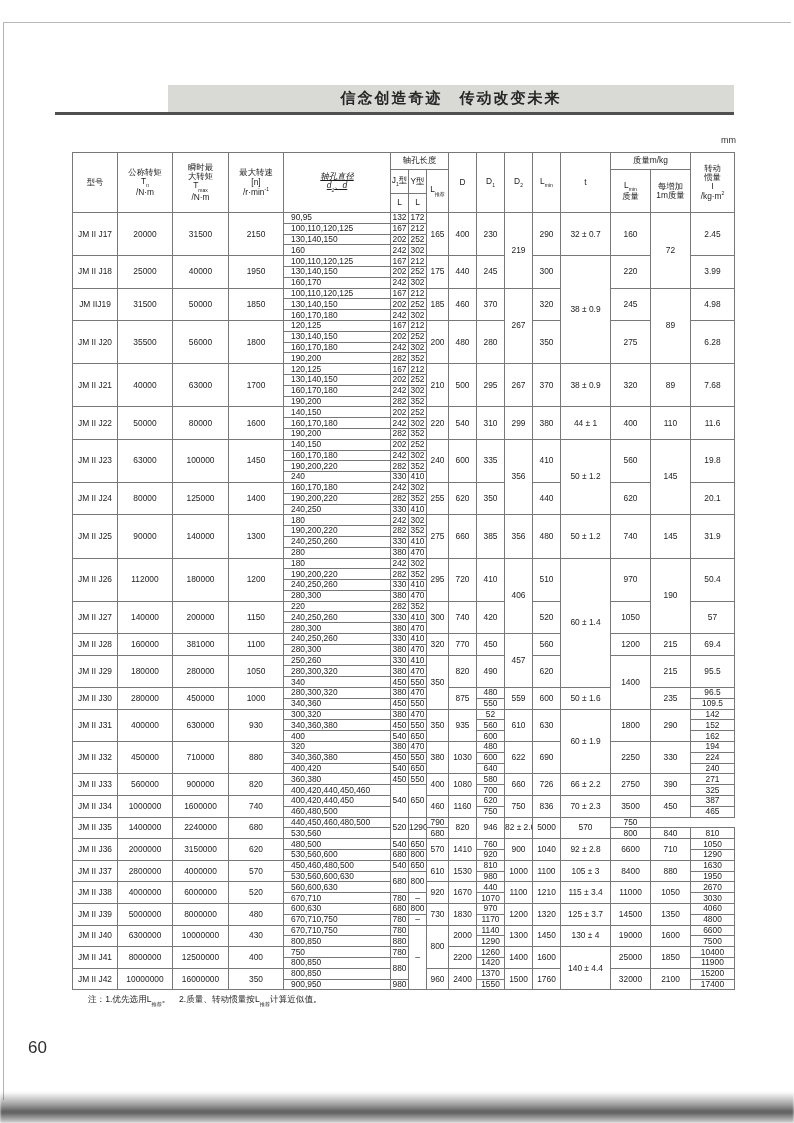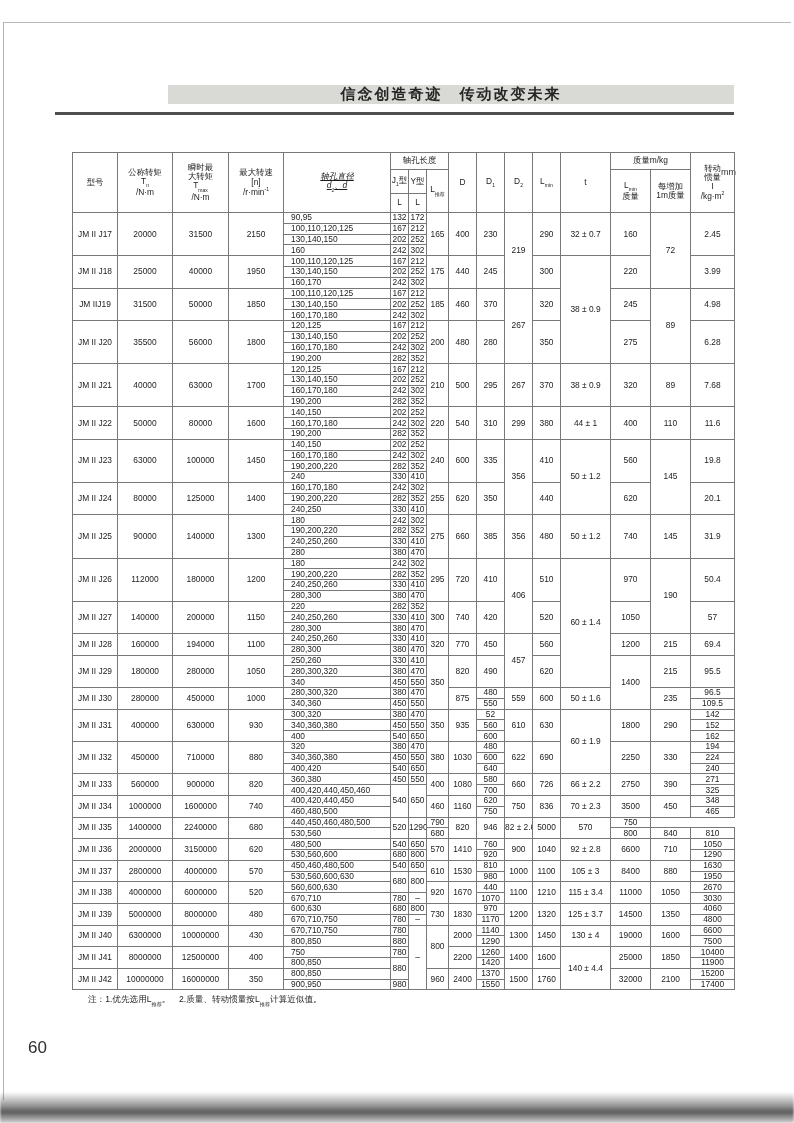--- a/index.html
+++ b/index.html
@@ -5,26 +5,26 @@
   html,body{margin:0;padding:0;}
   body{
     width:794px;height:1123px;position:relative;background:#ffffff;
     font-family:"Liberation Sans","DejaVu Sans",sans-serif;color:#1c1c1c;
     overflow:hidden;
   }
   .page{position:absolute;inset:0;}
   .edge-top{position:absolute;left:3px;top:22px;width:788px;height:1px;background:#b9b9b6;}
   .edge-left{position:absolute;left:3px;top:22px;width:1px;height:1078px;background:#b3b3b0;}
   .title-band{
-    position:absolute;left:168px;top:85px;width:566px;height:19px;
+    position:absolute;left:168px;top:85px;width:566px;height:27px;
     background:#d9d9d5;display:flex;align-items:center;justify-content:center;
   }
   .title-text{font-size:15px;font-weight:bold;letter-spacing:2px;color:#262626;}
   .title-rule{position:absolute;left:55px;top:112px;width:679px;height:3px;background:#4f4f4f;}
-  .unit-label{position:absolute;right:58px;top:135px;font-size:9px;color:#333;margin-top:32px;}
+  .unit-label{position:absolute;right:58px;top:135px;font-size:9px;color:#333;}
   .content{position:absolute;left:72px;top:152px;width:680px;}
   table.spec{border-collapse:collapse;table-layout:fixed;width:662px;}
   table.spec th,table.spec td{
     border:1px solid #787878;font-weight:400;font-size:8.4px;line-height:1.08;
     text-align:center;vertical-align:middle;padding:0;color:#1c1c1c;
     overflow:hidden;white-space:nowrap;
   }
   table.spec thead tr.hr-a{height:17px;}
   table.spec thead tr.hr-b{height:24px;}
   table.spec thead tr.hr-c{height:19px;}
@@ -427,21 +427,21 @@
             <td>410</td>
           </tr>
           <tr>
             <td class="c-bore">280,300</td>
             <td>380</td>
             <td>470</td>
           </tr>
           <tr>
             <td rowspan="2">JM II J28</td>
             <td rowspan="2">160000</td>
-            <td rowspan="2">194000</td>
+            <td rowspan="2">381000</td>
             <td rowspan="2">1100</td>
             <td class="c-bore">240,250,260</td>
             <td>330</td>
             <td>410</td>
             <td rowspan="2">320</td>
             <td rowspan="2">770</td>
             <td rowspan="2">450</td>
             <td rowspan="5">457</td>
             <td rowspan="2">560</td>
             <td rowspan="2">1200</td>
@@ -597,21 +597,21 @@
             <td rowspan="2">740</td>
             <td class="c-bore">400,420,440,450</td>
             <td rowspan="2">460</td>
             <td rowspan="2">1160</td>
             <td>620</td>
             <td rowspan="2">750</td>
             <td rowspan="2">836</td>
             <td rowspan="2">70 ± 2.3</td>
             <td rowspan="2">3500</td>
             <td rowspan="2">450</td>
-            <td>348</td>
+            <td>387</td>
           </tr>
           <tr>
             <td class="c-bore">460,480,500</td>
             <td>750</td>
             <td>465</td>
           </tr>
           <tr>
             <td rowspan="2">JM II J35</td>
             <td rowspan="2">1400000</td>
             <td rowspan="2">2240000</td>

